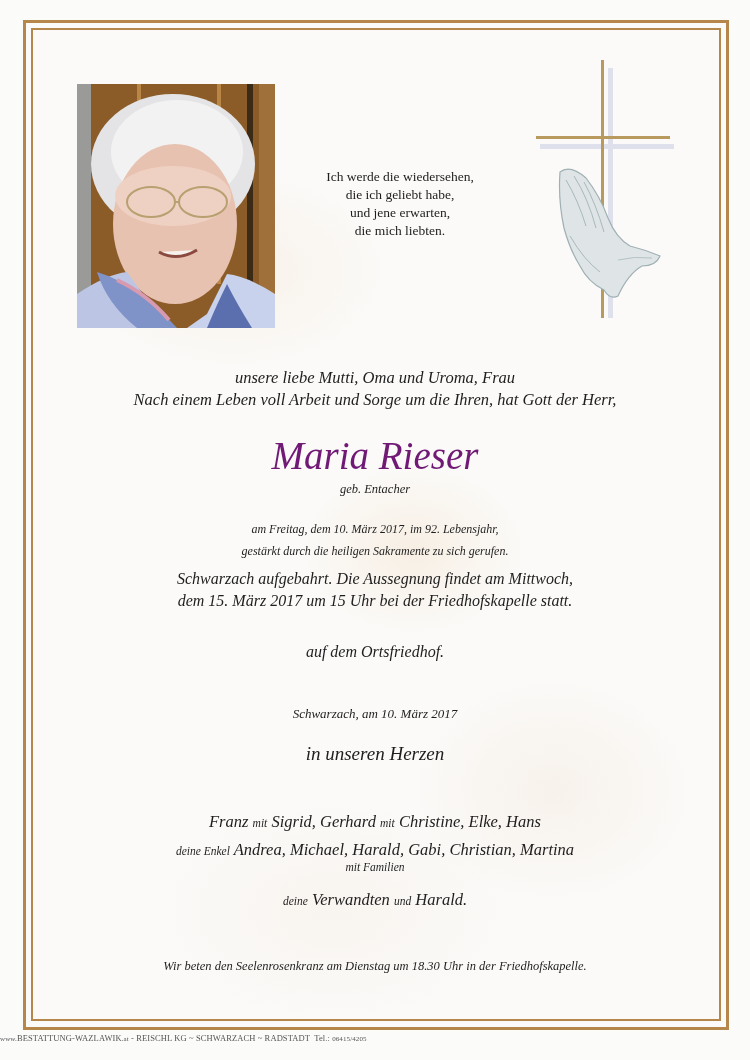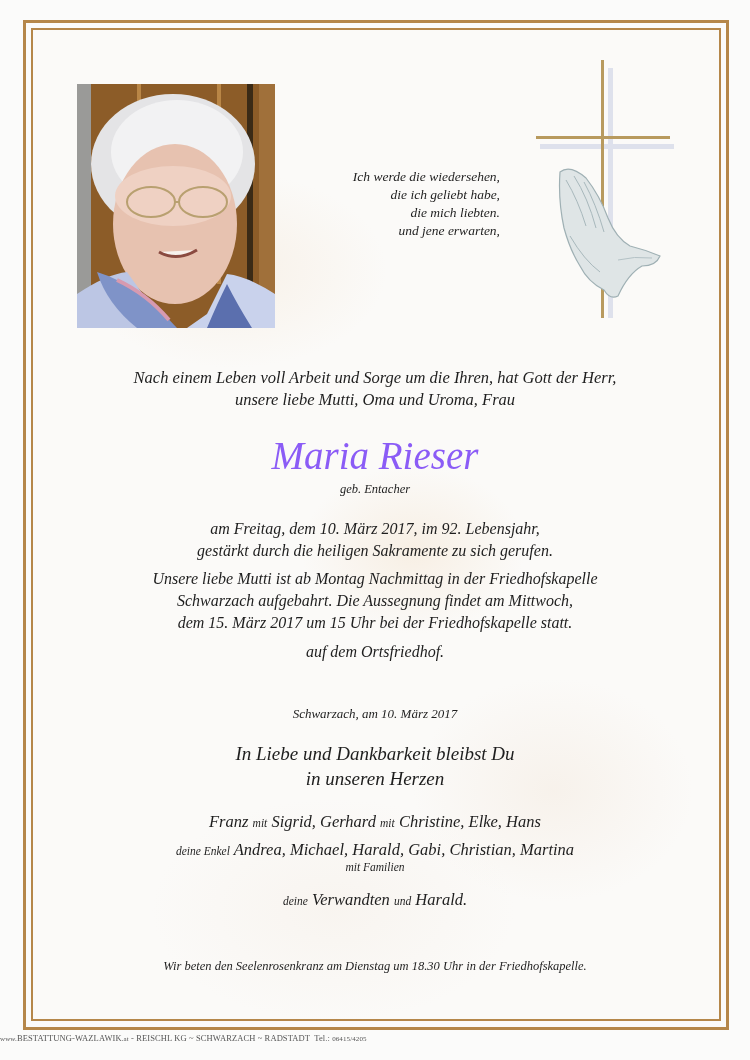--- a/index.html
+++ b/index.html
@@ -24,28 +24,28 @@
         #fbfaf8;
     }
     .photo {
       position: absolute; left: 77px; top: 84px; width: 198px; height: 244px;
       overflow: hidden;
       background: linear-gradient(90deg, #7a5326 0%, #a06b30 15%, #8a5a27 30%, #b07a3d 60%, #6b461f 85%, #3d2a15 92%, #a77338 100%);
     }
     .photo svg { display: block; }
     .quote {
       position: absolute; left: 300px; top: 168px; width: 200px;
-      text-align: right; font-style: italic; font-size: 13.5px; line-height: 18px;
+      text-align: center; font-size: 13.5px; line-height: 18px;
     }
     .cross-wrap { position: absolute; left: 530px; top: 60px; width: 150px; height: 262px; }
     .text-block { position: absolute; left: 60px; width: 630px; text-align: center; font-style: italic; }
     .intro { top: 367px; font-size: 16.5px; line-height: 22px; }
-    .name { top: 434px; font-size: 39px; line-height: 44px; color: #8b5cf6; }
+    .name { top: 434px; font-size: 39px; line-height: 44px; color: #701a75; }
     .maiden { top: 481px; font-size: 12.5px; line-height: 16px; }
-    .death { top: 518px; font-size: 16px; line-height: 22px; }
+    .death { top: 518px; font-size: 12px; line-height: 22px; }
     .wake { top: 568px; font-size: 16px; line-height: 22px; }
     .mass { top: 641px; font-size: 16px; line-height: 22px; }
     .place-date { top: 706px; font-size: 13px; line-height: 16px; }
     .love { top: 741px; font-size: 19px; line-height: 25px; }
     .family1 { top: 811px; font-size: 16.5px; line-height: 22px; }
     .family2 { top: 840px; font-size: 16.5px; line-height: 20px; }
     .family2b { top: 860px; font-size: 11.5px; line-height: 14px; }
     .family3 { top: 889px; font-size: 16.5px; line-height: 22px; }
     .small { font-size: 11.5px; }
     .rosary { top: 958px; font-size: 12.5px; line-height: 16px; }
@@ -81,22 +81,22 @@
     <path d="M198 244 L198 210 Q170 192 150 190 L130 230 L110 244 Z" fill="#c9d2ec"></path>
     <path d="M20 188 Q60 200 100 244 L60 244 Q30 220 20 188 Z" fill="#7f93c8"></path>
     <path d="M150 200 Q160 220 175 244 L130 244 Q140 220 150 200 Z" fill="#5b6fae"></path>
     <path d="M40 196 Q70 210 92 236" stroke="#d79ab0" stroke-width="4" fill="none"></path>
   </svg>
 </div>
 
 <div class="quote">
   <div>Ich werde die wiedersehen,</div>
   <div>die ich geliebt habe,</div>
+  <div>und jene erwarten,</div>
   <div>die mich liebten.</div>
-  <div>und jene erwarten,</div>
 </div>
 
 <div class="cross-wrap">
   <svg width="150" height="262" viewBox="0 0 150 262">
     <g opacity="0.35">
       <rect x="78" y="8" width="5" height="250" fill="#aab3d8"></rect>
       <rect x="10" y="84" width="134" height="5" fill="#aab3d8"></rect>
     </g>
     <g>
       <rect x="71" y="0" width="3" height="258" fill="#b89a5e"></rect>
@@ -107,46 +107,44 @@
       <path d="M36 120 Q48 140 56 166" stroke="#a8b8bc" stroke-width="1" fill="none"></path>
       <path d="M44 116 Q58 138 66 168" stroke="#a8b8bc" stroke-width="1" fill="none"></path>
       <path d="M54 122 Q66 144 74 172" stroke="#a8b8bc" stroke-width="1" fill="none"></path>
       <path d="M40 176 Q54 200 70 212" stroke="#a8b8bc" stroke-width="1" fill="none"></path>
       <path d="M88 200 Q104 196 122 198" stroke="#b4c2c6" stroke-width="1" fill="none"></path>
     </g>
   </svg>
 </div>
 
 <div class="text-block intro">
+  <div>unsere liebe Mutti, Oma und Uroma, Frau</div>
   <div>Nach einem Leben voll Arbeit und Sorge um die Ihren, hat Gott der Herr,</div>
-  <div>unsere liebe Mutti, Oma und Uroma, Frau</div>
 </div>
 
 <div class="text-block name">Maria Rieser</div>
 <div class="text-block maiden">geb. Entacher</div>
 
 <div class="text-block death">
   <div>am Freitag, dem 10. März 2017, im 92. Lebensjahr,</div>
   <div>gestärkt durch die heiligen Sakramente zu sich gerufen.</div>
 </div>
 
 <div class="text-block wake">
-  <div>Unsere liebe Mutti ist ab Montag Nachmittag in der Friedhofskapelle</div>
   <div>Schwarzach aufgebahrt. Die Aussegnung findet am Mittwoch,</div>
   <div>dem 15. März 2017 um 15 Uhr bei der Friedhofskapelle statt.</div>
 </div>
 
 <div class="text-block mass">
   <div>auf dem Ortsfriedhof.</div>
 </div>
 
 <div class="text-block place-date">Schwarzach, am 10. März 2017</div>
 
 <div class="text-block love">
-  <div>In Liebe und Dankbarkeit bleibst Du</div>
   <div>in unseren Herzen</div>
 </div>
 
 <div class="text-block family1">
   <span>Franz</span>
   <span class="small">mit</span>
   <span>Sigrid, Gerhard</span>
   <span class="small">mit</span>
   <span>Christine, Elke, Hans</span>
 </div>

